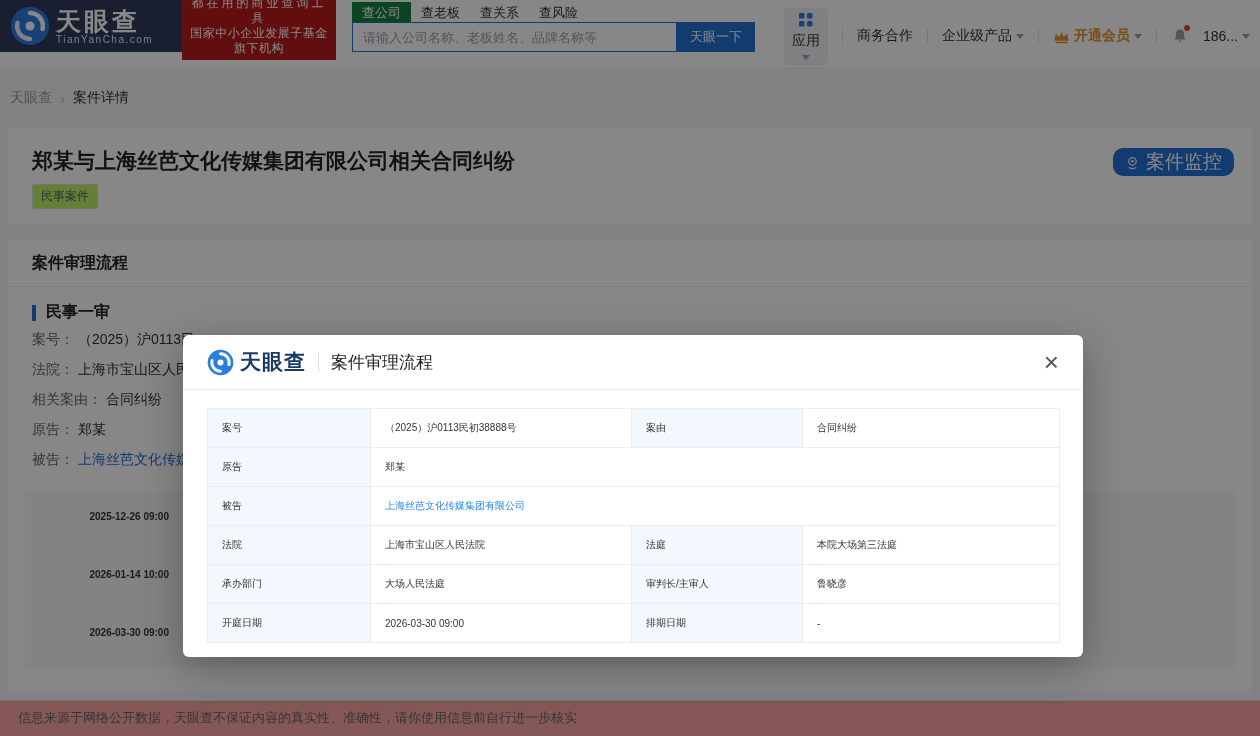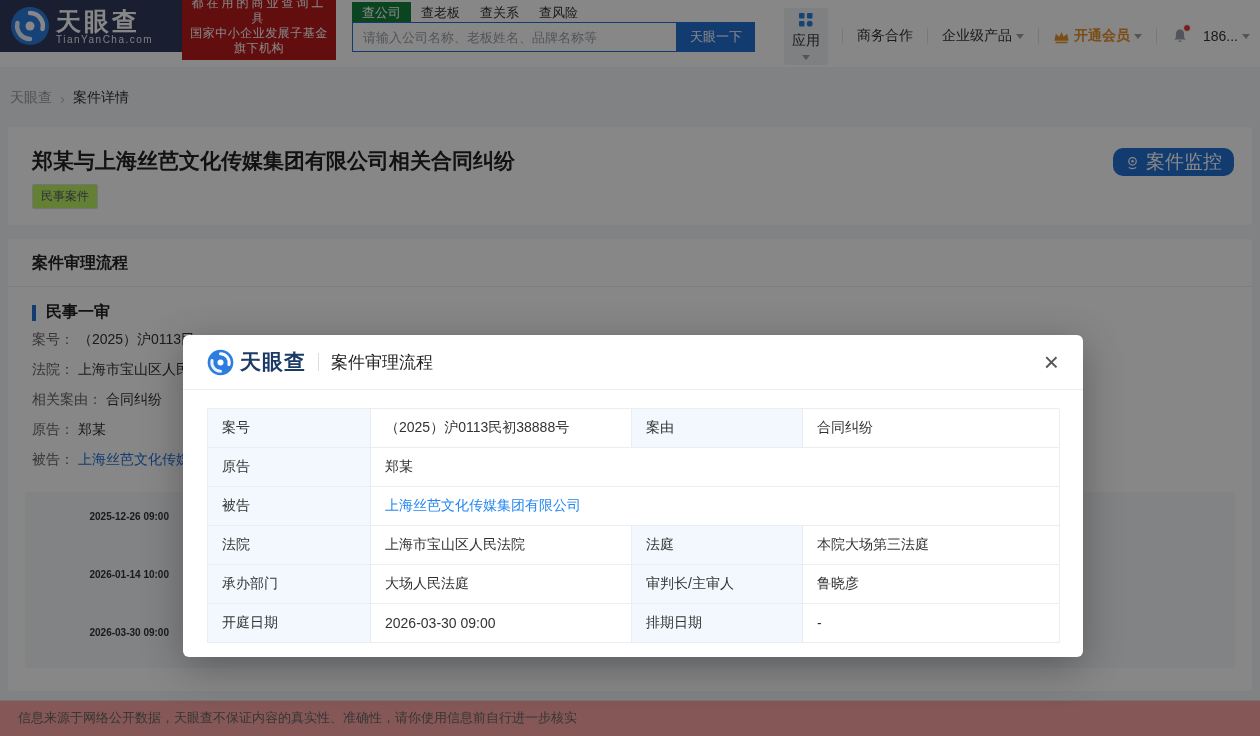--- a/index.html
+++ b/index.html
@@ -73,21 +73,21 @@
   .overlay { position:absolute; inset:0; background:rgba(0,0,0,0.47); z-index:10; }
   .modal { position:absolute; left:183px; top:335px; width:900px; height:322px; background:#fff; border-radius:6px; z-index:20; box-shadow:0 10px 40px rgba(0,0,0,0.3); }
   .modal-header { height:55px; display:flex; align-items:center; padding:0 24px; border-bottom:1px solid #ebedf0; }
   .m-logo-mark { width:27px; height:27px; }
   .m-logo-brand { margin-left:6px; font-size:21px; font-weight:bold; color:#1c3a66; letter-spacing:1px; }
   .m-div { width:1px; height:18px; background:#d9dce2; margin:0 12px; }
   .m-title { font-size:17px; color:#222; }
   .m-close { margin-left:auto; font-size:26px; line-height:20px; color:#555; cursor:pointer; font-weight:300; }
 
   .m-table { position:absolute; left:24px; top:73px; width:852px; border-top:1px solid #e9eef4; border-left:1px solid #e9eef4; display:grid; grid-template-columns:163px 261px 171px 257px; }
-  .m-cell { height:39px; display:flex; align-items:center; padding:0 14px; font-size:14px; border-right:1px solid #e9eef4; border-bottom:1px solid #e9eef4; color:#333; white-space:nowrap; overflow:hidden; }
+  .m-cell { height:39px; display:flex; align-items:center; padding:0 14px; font-size:10px; border-right:1px solid #e9eef4; border-bottom:1px solid #e9eef4; color:#333; white-space:nowrap; overflow:hidden; }
   .m-label { background:#f2f8fd; }
   .m-span3 { grid-column:2 / 5; }
   .m-link { color:#2386f0; cursor:pointer; }
 </style>
 </head>
 <body>
 
 <div class="header">
   <div class="logo-block">
     <svg class="logo-mark" viewBox="0 0 40 40">

